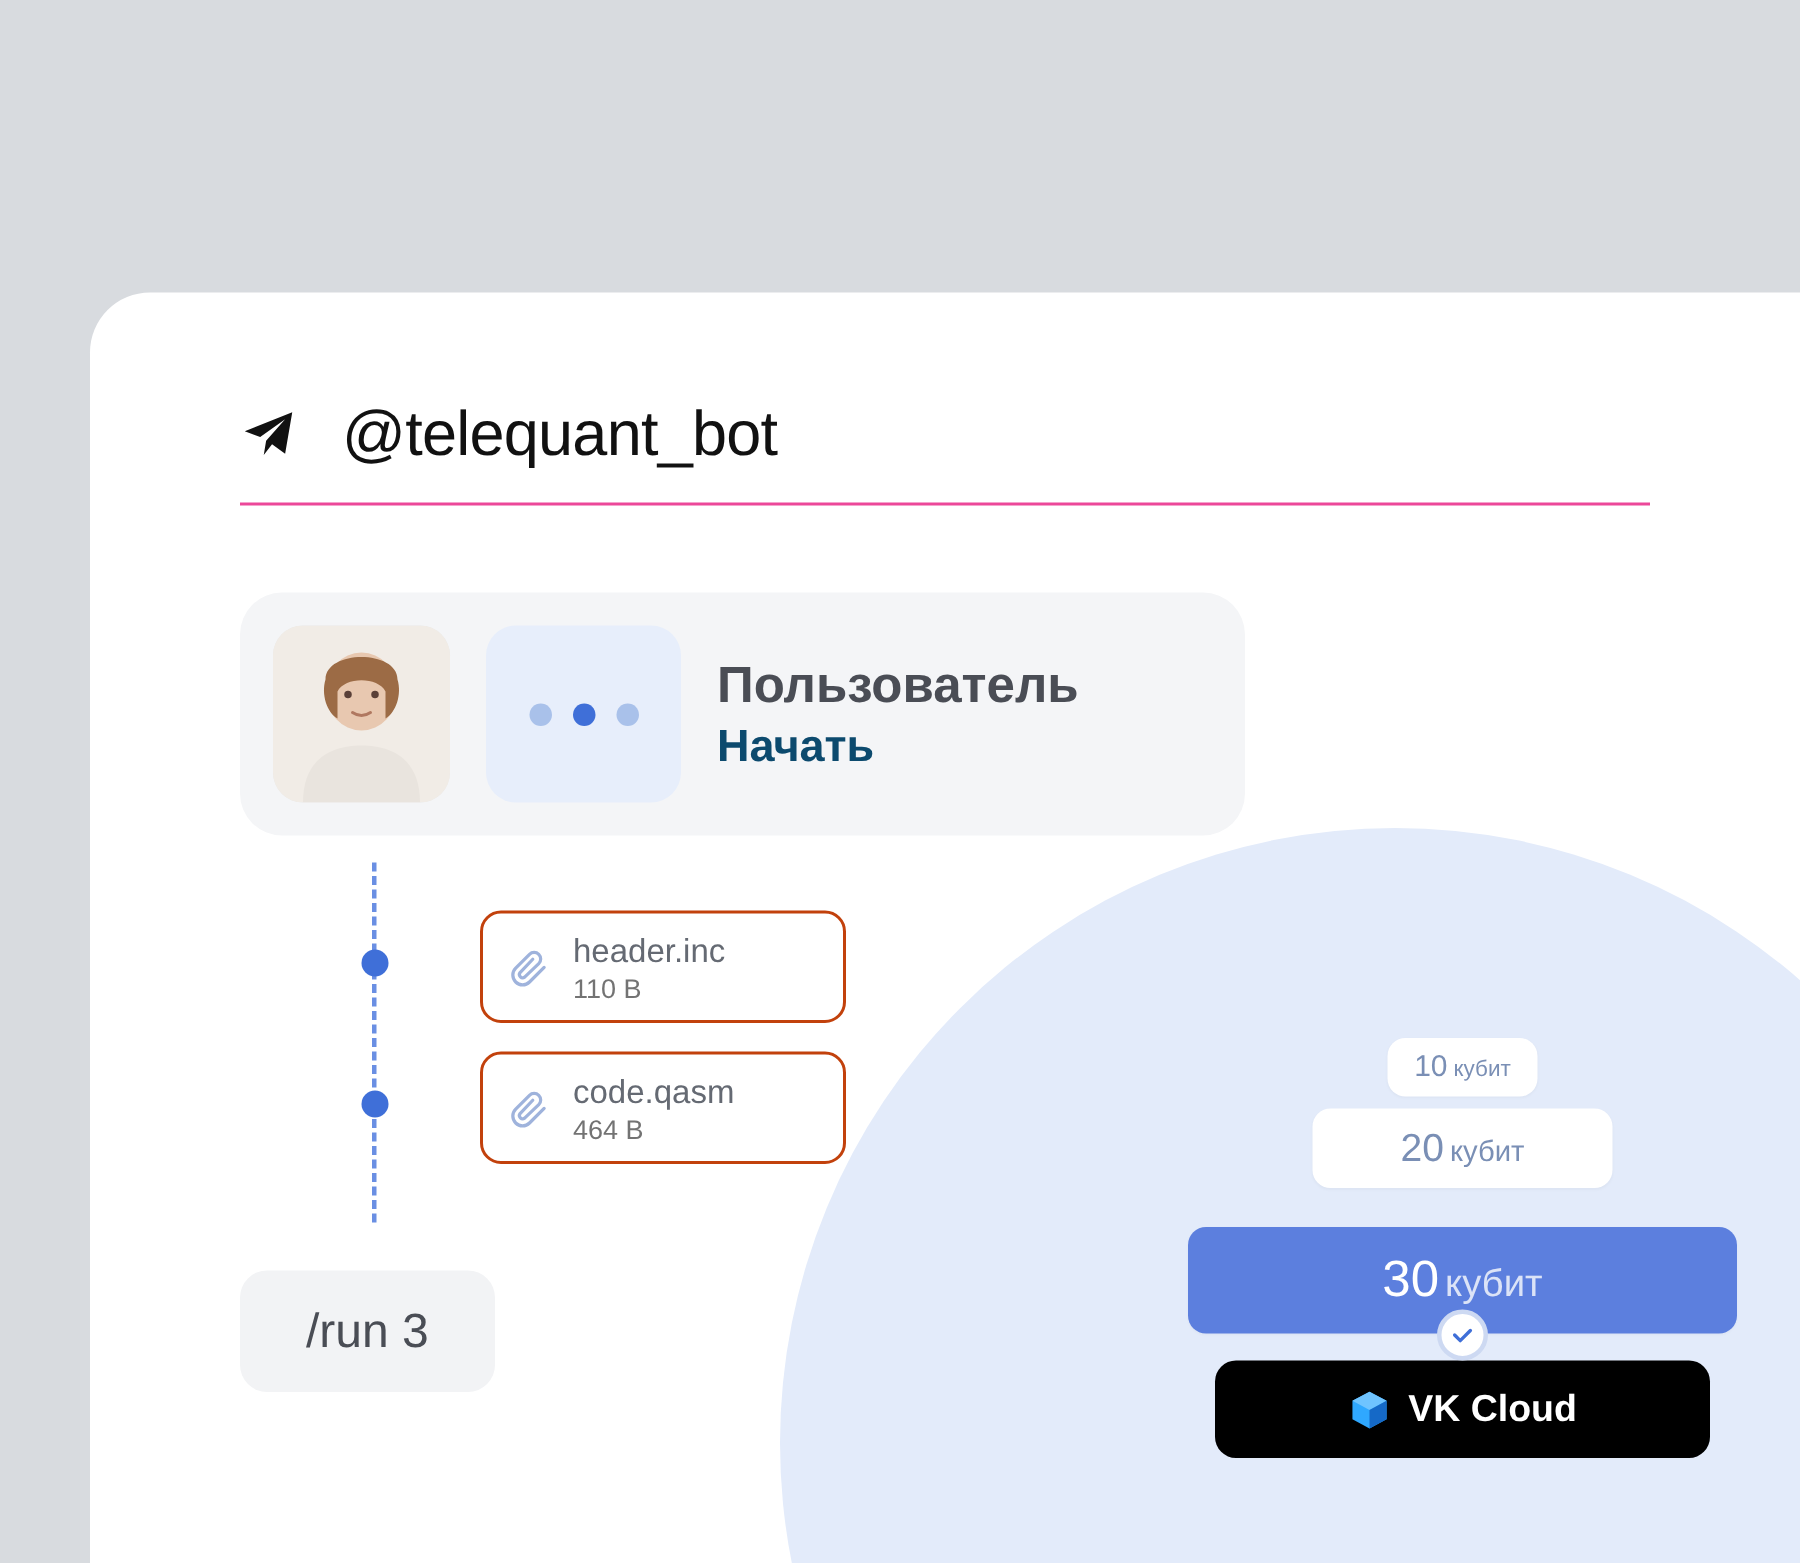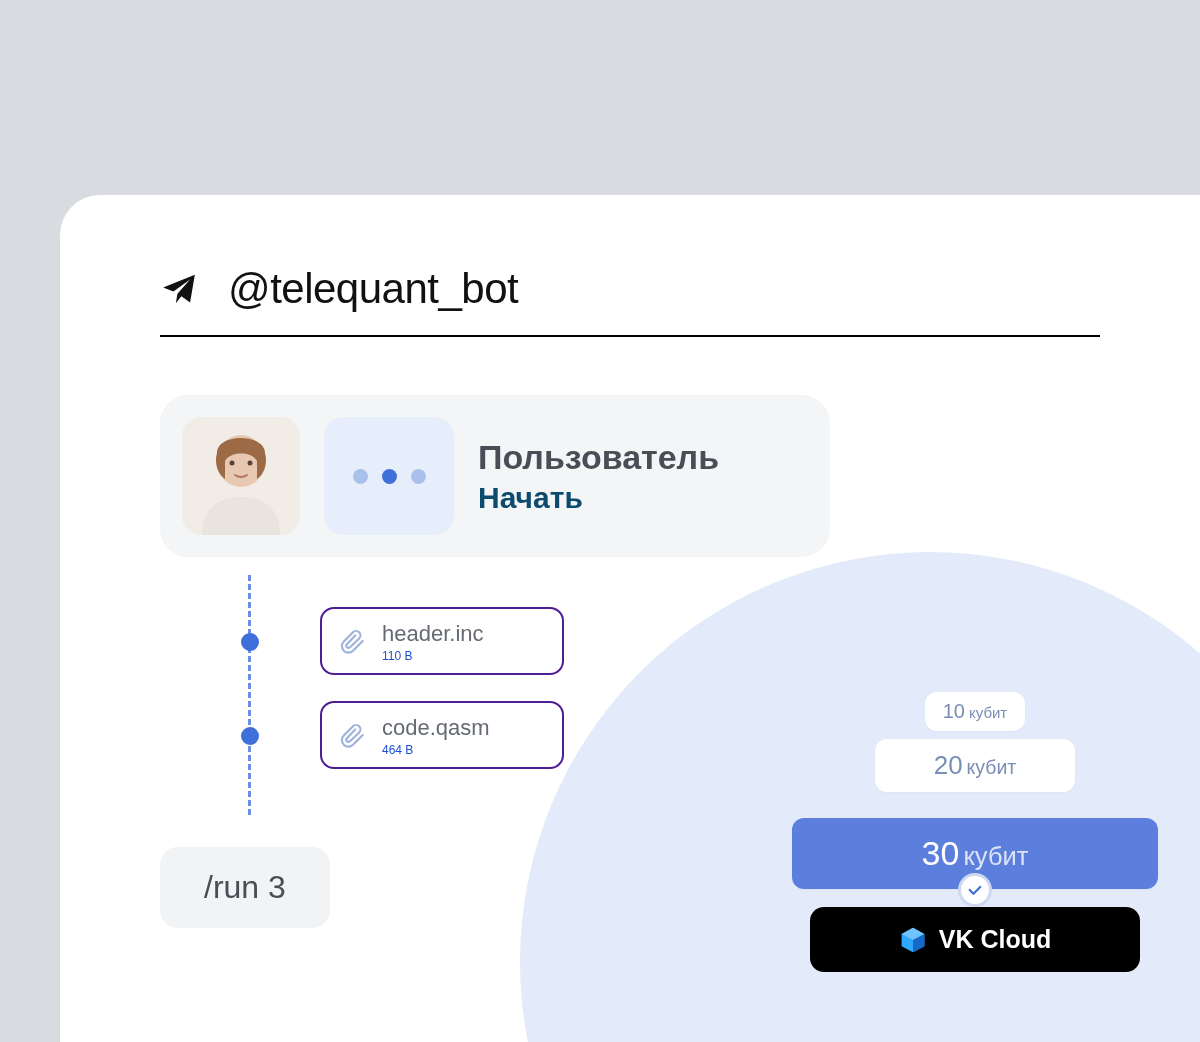--- a/index.html
+++ b/index.html
@@ -18,21 +18,21 @@
     height: 847px;
     background: #fff;
     border-radius: 40px 0 0 0;
     padding: 70px 100px 0 100px;
   }
   .header {
     display: flex;
     align-items: center;
     gap: 30px;
     padding-bottom: 22px;
-    border-bottom: 2px solid #000000;
+    border-bottom: 2px solid #ec4899;
   }
   .header .tg-icon svg { display: block; }
   .header .bot-name {
     font-size: 42px;
     font-weight: 400;
     color: #111;
     letter-spacing: -0.5px;
   }
   .user-row {
     margin-top: 58px;
@@ -89,34 +89,34 @@
     width: 18px; height: 18px;
     border-radius:50%;
     background:#3f6fd8;
   }
   .vdot.d1 { top: 58px; }
   .vdot.d2 { top: 152px; }
   .attach {
     position:absolute;
     left: 80px;
     width: 244px;
-    border: 2px solid #4c1d95;
+    border: 2px solid #c2410c;
     border-radius: 14px;
     padding: 12px 16px 10px 18px;
     display:flex;
     align-items:center;
     gap:16px;
     background:#fff;
   }
   .attach.a1 { top: 32px; }
   .attach.a2 { top: 126px; }
   .clip svg { display:block; }
   .attach .meta { display:flex; flex-direction:column; }
   .attach .fname { font-size:22px; color:#656a73; }
-  .attach .fsize { font-size:12px; color:#1d4ed8; margin-top:2px; }
+  .attach .fsize { font-size:18px; color:#737373; margin-top:2px; }
 
   .cmd {
     position:absolute;
     left: 160px;
     top: 847px;
     background:#f2f3f5;
     border-radius: 18px;
     padding: 22px 44px;
     font-size: 32px;
     color:#4a4d55;

